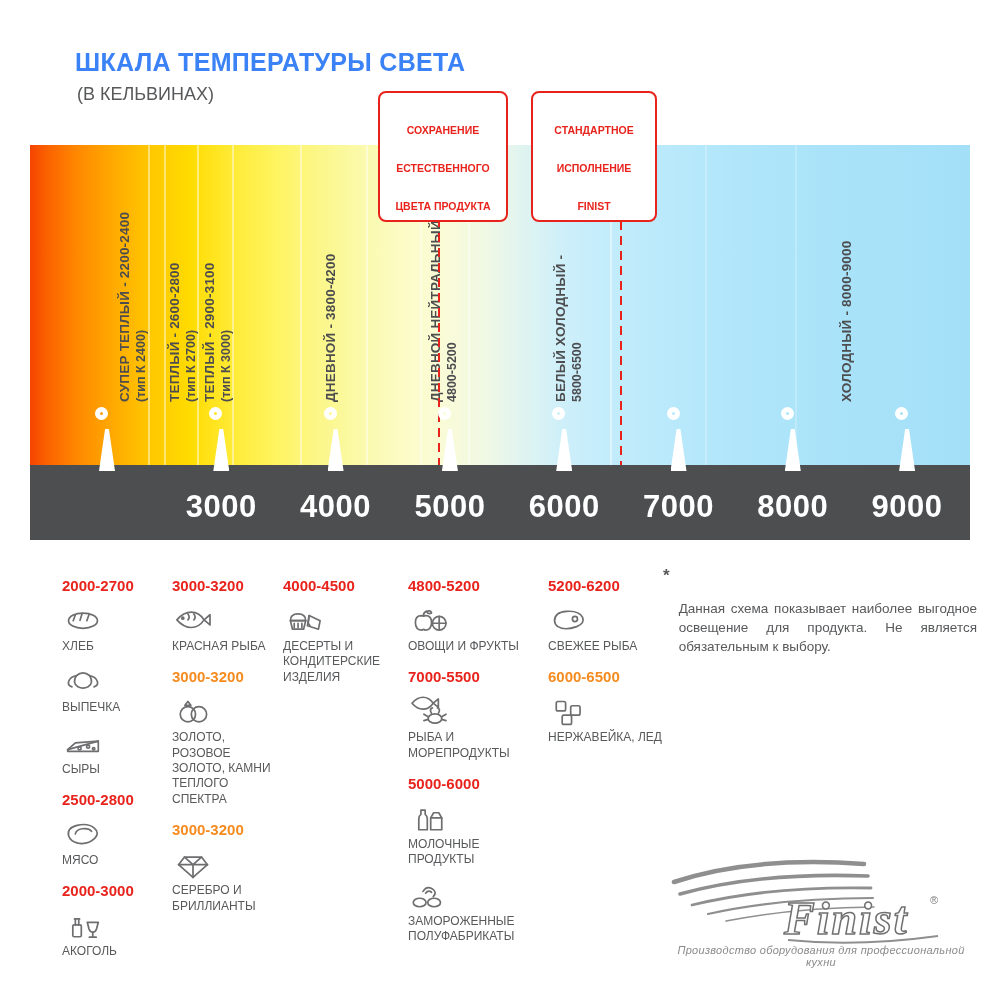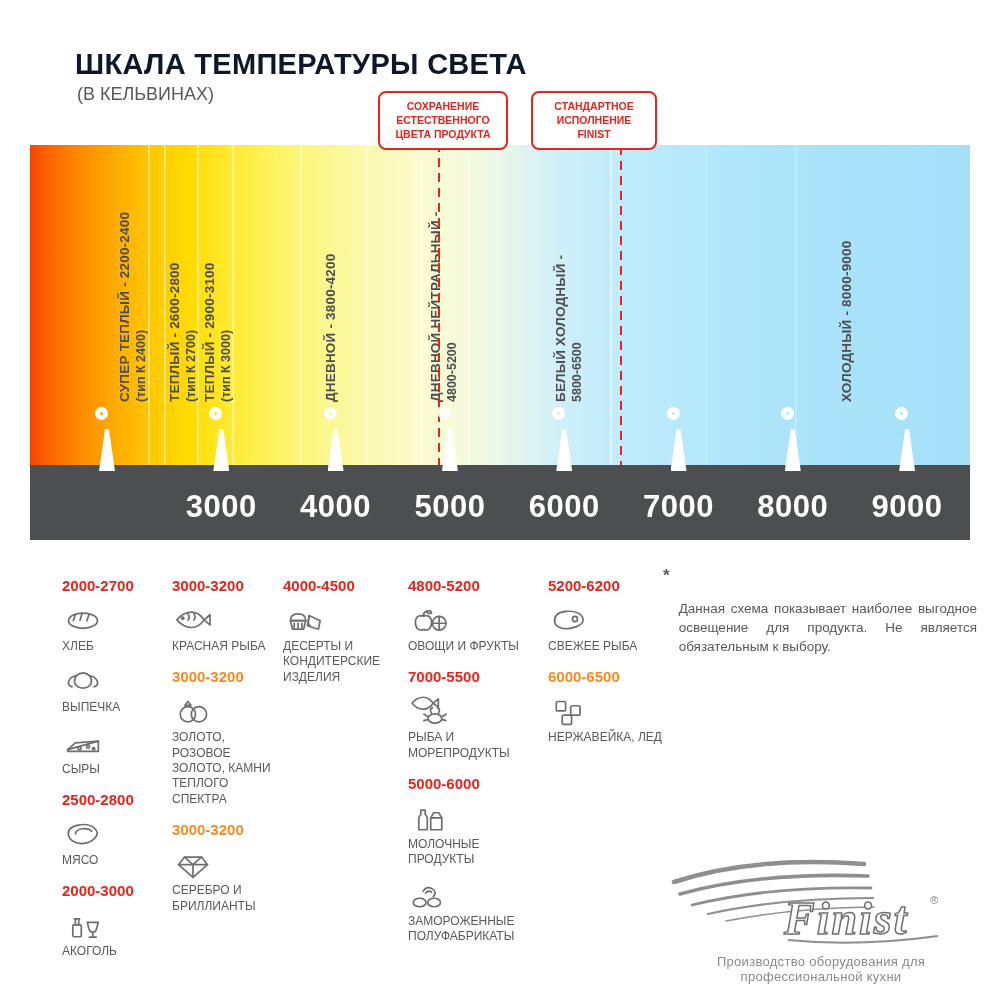--- a/index.html
+++ b/index.html
@@ -1,28 +1,28 @@
 <!DOCTYPE html>
 <html><head>
 <meta charset="utf-8">
 <style>
   * { margin:0; padding:0; box-sizing:border-box; }
   html,body { background:#ffffff; }
   body { font-family:"Liberation Sans","DejaVu Sans",sans-serif; }
   #canvas { position:relative; width:1000px; height:1000px; background:#fff; overflow:hidden; }
 
-  .title { position:absolute; left:75px; top:48px; font-size:29px; font-weight:bold; color:#0f172a; letter-spacing:.3px; }
+  .title { position:absolute; left:75px; top:48px; font-size:25px; font-weight:bold; color:#3b82f6; letter-spacing:.3px; }
   .subtitle { position:absolute; left:77px; top:84px; font-size:18px; color:#58595b; }
 
   .callout { position:absolute; background:#fff; border:2px solid #e8231c; border-radius:8px;
     color:#e8231c; font-weight:bold; font-size:10.5px; line-height:1.35; text-align:center;
     padding:6px 3px; z-index:8; }
   #callout-1 { left:378px; top:91px; width:130px; }
   #callout-2 { left:531px; top:91px; width:126px; }
-  .co-line { display:block; }
+  .co-line { display:block;margin-top:24px; }
 
   .dash-line { position:absolute; width:2px; z-index:4;
     background:repeating-linear-gradient(180deg,#e8231c 0 9px,transparent 9px 15px); }
   #dash-1 { left:438px; top:143px; height:322px; }
   #dash-2 { left:620px; top:131px; height:334px; }
 
   .gradient-band { position:absolute; left:30px; top:145px; width:940px; height:320px; z-index:1;
     background:linear-gradient(90deg,
       #f64400 0%, #fb6400 2%, #ff8800 5%, #ffab00 9%, #ffc900 13%, #ffdb00 17%,
       #ffe930 21%, #fff45f 26%, #fbf78b 31%, #fbfab0 36%, #fcfccd 41%, #f8fbda 45%,
@@ -59,21 +59,21 @@
   .note { position:absolute; left:663px; top:567px; width:314px; display:flex; z-index:2; }
   .note-star { font-size:17px; font-weight:bold; color:#58595b; margin-right:9px; line-height:1.1; }
   .note-text { font-size:13.5px; color:#58595b; line-height:1.4; text-align:justify;margin-top:33px; }
 
   .logo { position:absolute; left:668px; top:852px; width:306px; text-align:center; }
   .logo-svg { width:306px; height:92px; display:block; }
   .logo-text { font-family:"Liberation Serif","DejaVu Serif",serif; font-style:italic;
     font-weight:bold; font-size:46px; fill:#fdfdfd; stroke:#707070; stroke-width:1.5px;
     letter-spacing:2px; }
   .logo-reg { font-family:"Liberation Sans",sans-serif; font-size:11px; fill:#7c7c7c; }
-  .logo-tagline { font-size:13px; color:#8a8a8a; letter-spacing:.3px; margin-top:10px; }
+  .logo-tagline { font-size:11px; color:#8a8a8a; letter-spacing:.3px; margin-top:0;font-style:italic; }
 </style>
 </head>
 <body>
 
 <div id="canvas">
 
   <div class="title">ШКАЛА ТЕМПЕРАТУРЫ СВЕТА</div>
   <div class="subtitle">(В КЕЛЬВИНАХ)</div>
 
   <div class="callout" id="callout-1">

